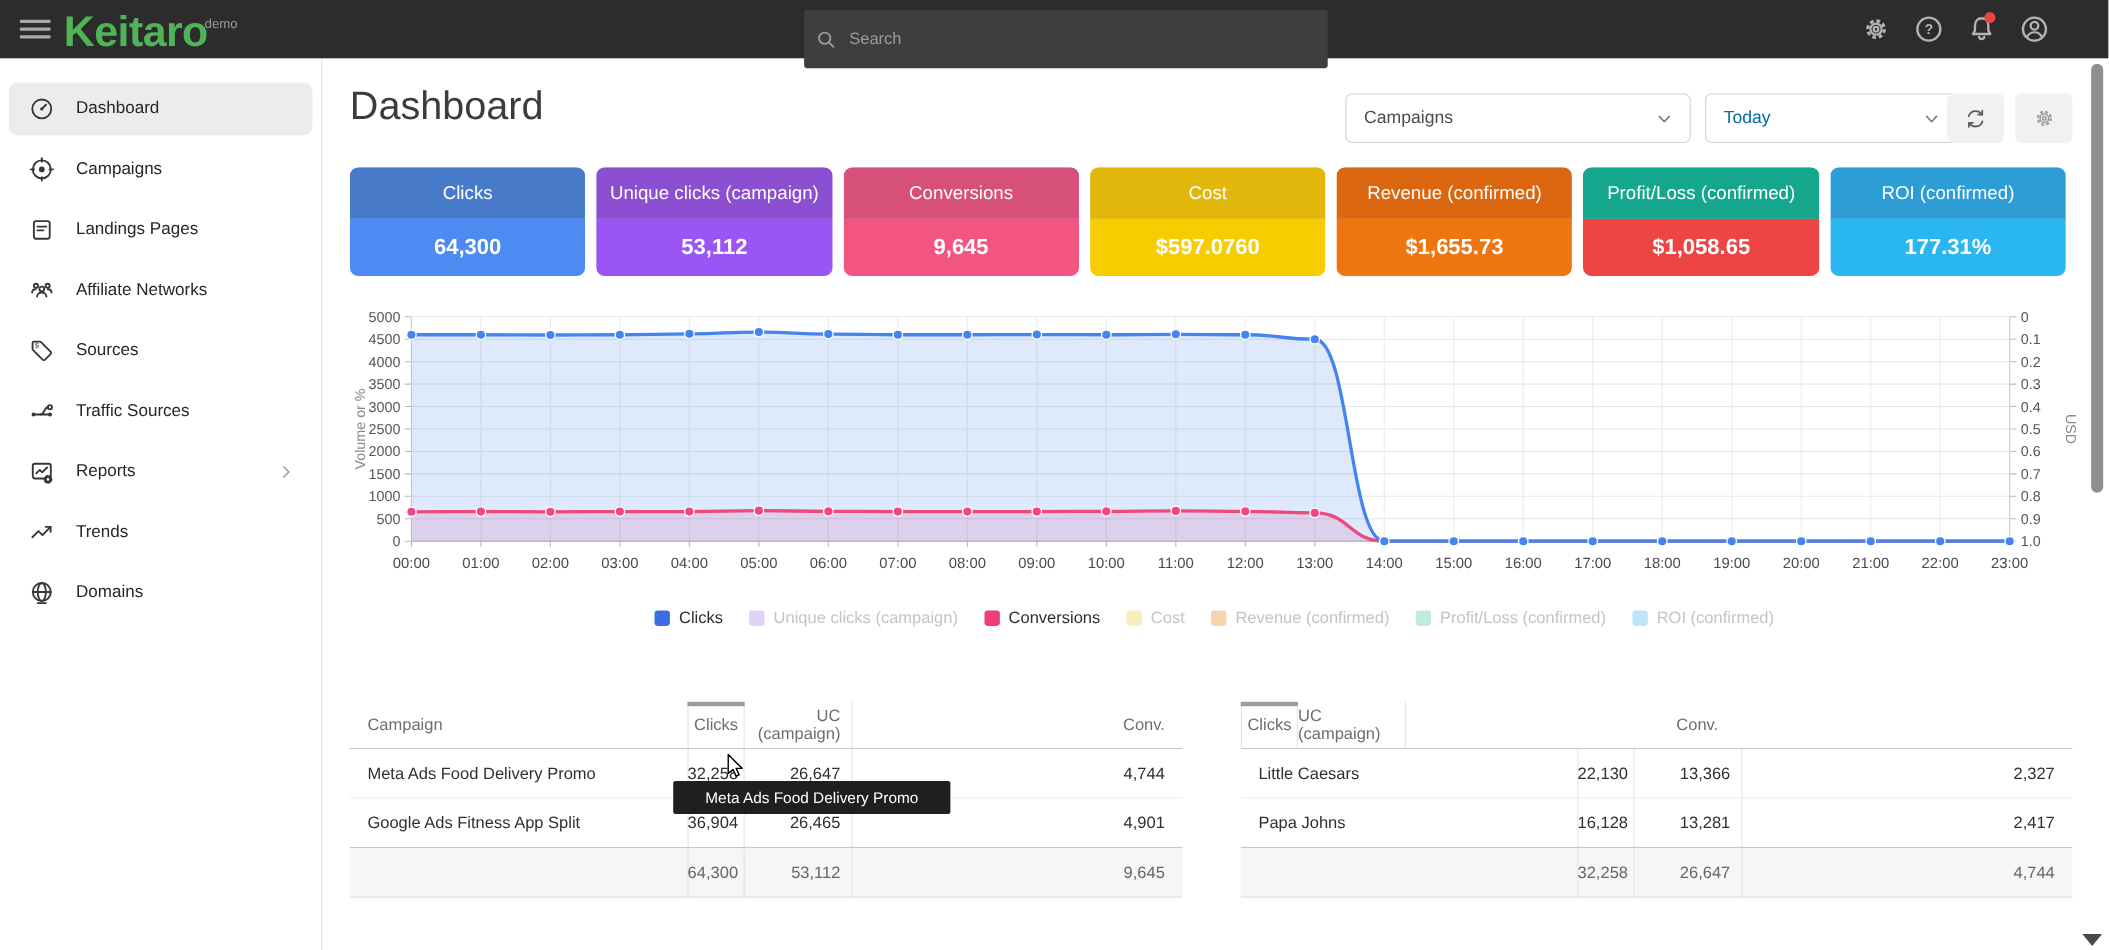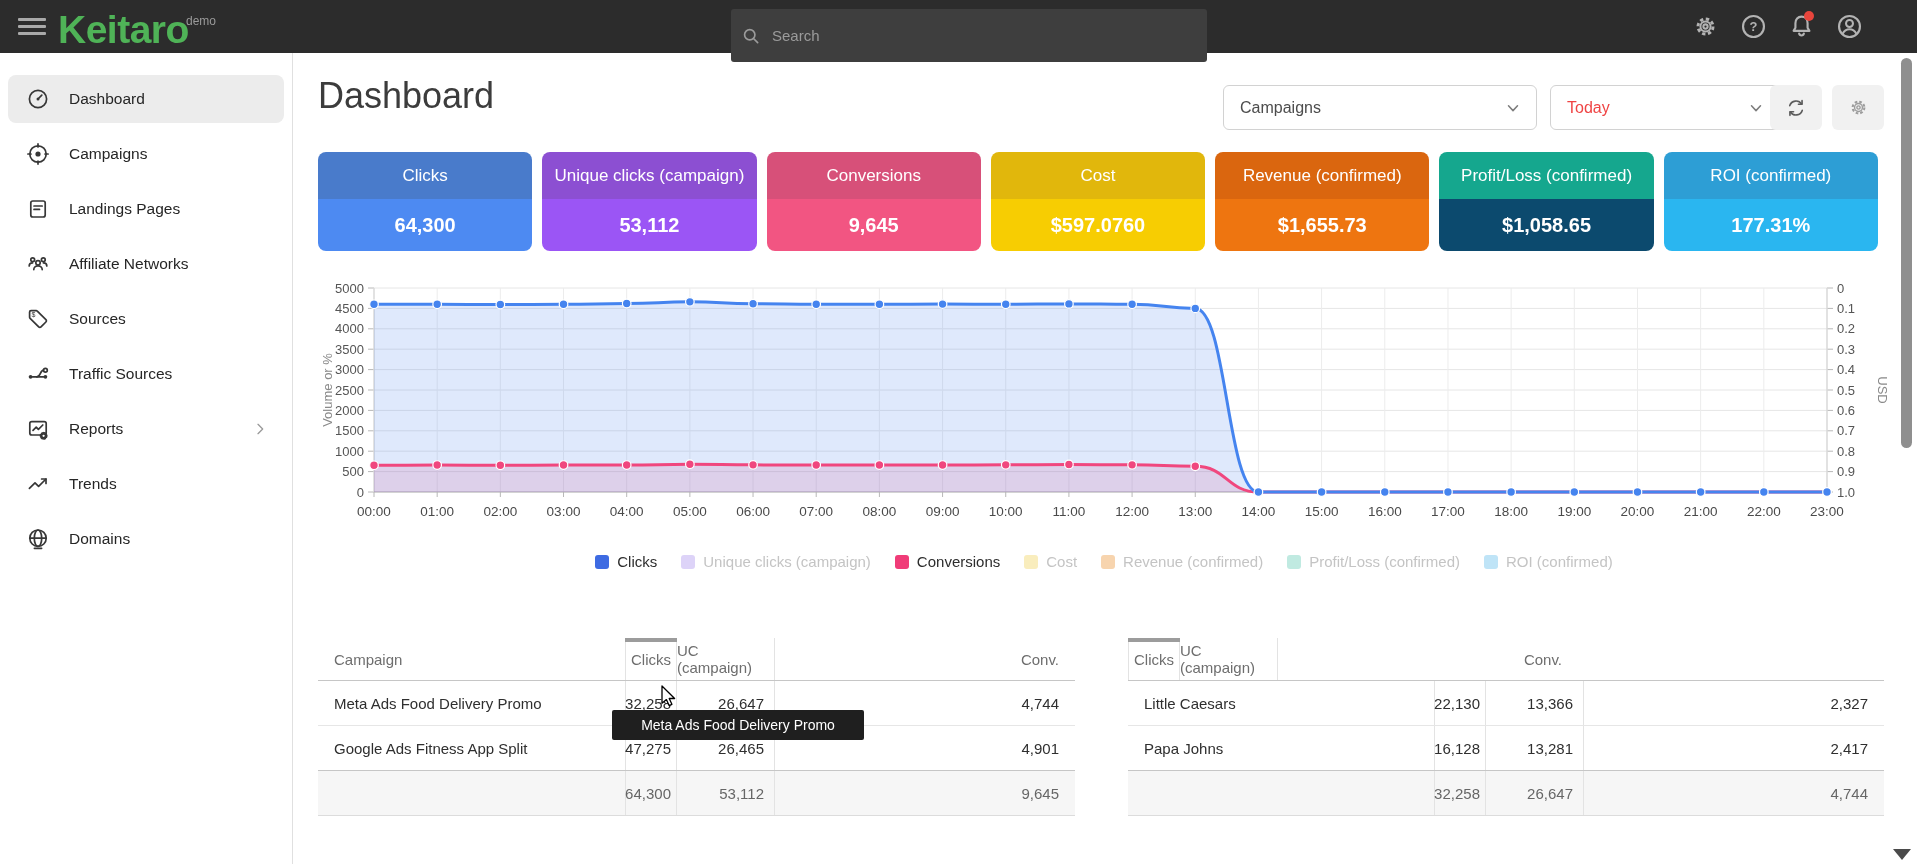--- a/index.html
+++ b/index.html
@@ -29,40 +29,40 @@
   .side-item .s-icon{width:24px;height:24px;color:#373737;flex:0 0 auto;}
   .side-item .s-icon svg{width:24px;height:24px;}
   .side-item .s-label{margin-left:19px;font-size:15.5px;}
   .side-item .s-chevron{position:absolute;right:16px;width:16px;height:16px;color:#9a9a9a;}
 
   
   .page-title{position:absolute;left:318px;top:75px;font-size:36px;color:#3c3c3c;font-weight:400;}
   .select-box{position:absolute;top:85px;height:45px;background:#fff;border:1px solid #d2d2d2;border-radius:6px;display:flex;align-items:center;padding:0 14px 0 16px;font-size:16px;color:#4c4c4c;cursor:pointer;}
   .select-box .sel-chevron{margin-left:auto;color:#7d7d7d;width:18px;height:18px;}
   #groupSelect{left:1223px;width:314px;}
-  #dateSelect{left:1550px;width:230px;color:#ef4444;}
+  #dateSelect{left:1550px;width:230px;color:#0369a1;}
   .sq-btn{position:absolute;top:85px;width:52px;height:45px;background:#f1f1f1;border-radius:6px;display:flex;align-items:center;justify-content:center;cursor:pointer;}
   #refreshBtn{left:1770px;color:#5c5c5c;}
   #chartSettingsBtn{left:1832px;color:#9c9c9c;}
 
   
   .cards{position:absolute;left:318px;top:152px;width:1560px;display:flex;gap:10px;}
   .m-card{flex:1;border-radius:8px;overflow:hidden;color:#fff;cursor:pointer;}
   .m-card .mc-head{height:47px;display:flex;align-items:center;justify-content:center;font-size:17px;}
   .m-card .mc-val{height:52px;display:flex;align-items:center;justify-content:center;font-size:20px;font-weight:bold;}
 
   
   #chartMount{position:absolute;left:318px;top:270px;width:1580px;height:258px;}
   .legend{position:absolute;left:318px;top:553px;width:1572px;display:flex;justify-content:center;gap:24px;align-items:center;}
   .lg-item{display:flex;align-items:center;gap:8px;cursor:pointer;font-size:15px;}
   .lg-sq{width:14px;height:14px;border-radius:3px;flex:0 0 auto;}
 
   
   .dash-table{position:absolute;top:638px;width:757px;font-size:15px;color:#2f2f2f;background:#fff;}
-  #tableCampaigns{left:318px;} #tableLandings{left:1128px;width:756px;}
+  #tableCampaigns{left:318px;text-align:right;} #tableLandings{left:1128px;width:756px;}
   .t-row{display:flex;align-items:stretch;}
   .t-cell{display:flex;align-items:center;}
   .t-head{height:43px;color:#6e6e6e;border-bottom:1px solid #c6c6c6;}
   .t-body .t-row{height:45px;border-bottom:1px solid #e6e6e6;background:#fff;}
   .t-body .t-row:last-child{border-bottom:1px solid #c6c6c6;}
   .t-foot{height:45px;background:#f6f6f6;color:#666;border-bottom:1px solid #dcdcdc;}
   .c-name{flex:1;padding-left:16px;justify-content:flex-start;}
   .c-clicks{width:52px;padding-right:5px;justify-content:flex-end;border-left:1px solid #e3e3e3;border-right:1px solid #e3e3e3;position:relative;}
   .c-uc{width:98px;padding-right:10px;justify-content:flex-end;border-right:1px solid #e3e3e3;}
   .c-conv{width:300px;padding-right:16px;justify-content:flex-end;}
@@ -262,21 +262,21 @@
       <div class="m-card">
         <div class="mc-head" style="background:#e1b70c">Cost</div>
         <div class="mc-val" style="background:#f7cd02">$597.0760</div>
       </div>
       <div class="m-card">
         <div class="mc-head" style="background:#da660f">Revenue (confirmed)</div>
         <div class="mc-val" style="background:#ee7510">$1,655.73</div>
       </div>
       <div class="m-card">
         <div class="mc-head" style="background:#15a78e">Profit/Loss (confirmed)</div>
-        <div class="mc-val" style="background:#0c4a6e">$1,058.65</div>
+        <div class="mc-val" style="background:#ef4444">$1,058.65</div>
       </div>
       <div class="m-card">
         <div class="mc-head" style="background:#2d9ed5">ROI (confirmed)</div>
         <div class="mc-val" style="background:#2ab6f0">177.31%</div>
       </div>
     </div>
 
   <div id="chartMount"><svg width="1580" height="258">
         <g>
           <line x1="56" y1="222" x2="1509" y2="222" stroke="#e6e6e6" stroke-width="1"></line>
@@ -509,21 +509,21 @@
       </div>
       <div class="t-body">
         <div class="t-row">
           <div class="t-cell c-name">Meta Ads Food Delivery Promo</div>
           <div class="t-cell c-clicks">32,258</div>
           <div class="t-cell c-uc">26,647</div>
           <div class="t-cell c-conv">4,744</div>
         </div>
         <div class="t-row">
           <div class="t-cell c-name">Google Ads Fitness App Split</div>
-          <div class="t-cell c-clicks">47,275</div>
+          <div class="t-cell c-clicks">36,904</div>
           <div class="t-cell c-uc">26,465</div>
           <div class="t-cell c-conv">4,901</div>
         </div>
       </div>
       <div class="t-row t-foot">
         <div class="t-cell c-name"></div>
         <div class="t-cell c-clicks">64,300</div>
         <div class="t-cell c-uc">53,112</div>
         <div class="t-cell c-conv">9,645</div>
       </div>

